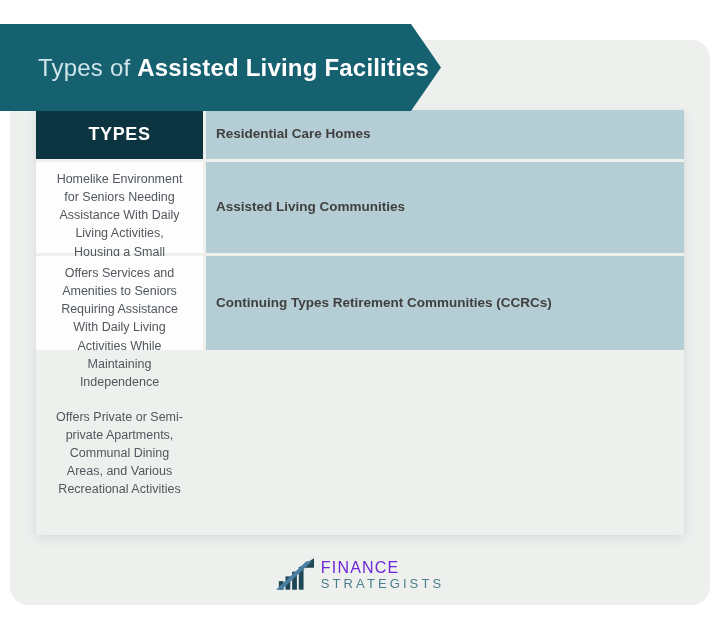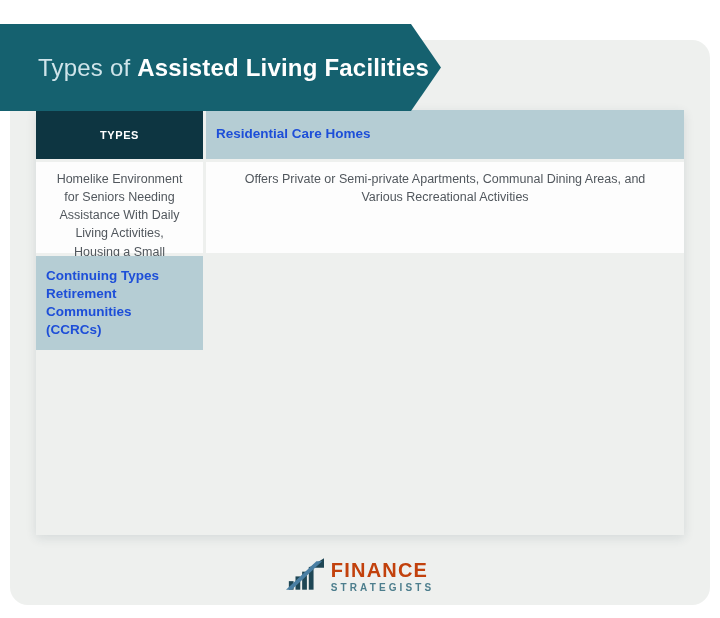--- a/index.html
+++ b/index.html
@@ -46,29 +46,29 @@
     grid-template-columns: 167px 478px;
     grid-template-rows: 49px 91px 94px 94px 85px;
     gap: 3px;
     z-index: 2;
     box-shadow: 0 3px 10px rgba(30,60,70,0.12);
   }
   .th {
     background: #0d3541;
     color: #ffffff;
     font-weight: 700;
-    font-size: 11px;
+    font-size: 18px;
     letter-spacing: 0.6px;
     display: flex;
     align-items: center;
     justify-content: center;
   }
   .type-cell {
     background: #b5cdd4;
-    color: #1d4ed8;
+    color: #404040;
     font-weight: 700;
     font-size: 13.5px;
     line-height: 1.35;
     display: flex;
     align-items: center;
     padding: 0 14px 0 10px;
   }
   .desc-cell {
     background: #fdfdfd;
     color: #51575d;
@@ -87,30 +87,30 @@
     left: 0; top: 558px;
     width: 720px;
     display: flex;
     align-items: center;
     justify-content: center;
     gap: 7px;
     z-index: 2;
   }
   .logo-text { display: flex; flex-direction: column; }
   .logo-line1 {
-    color: #c2410c;
-    font-weight: 700;
-    font-size: 20px;
+    color: #6d28d9;
+    font-weight: 400;
+    font-size: 16px;
     letter-spacing: 1.2px;
     line-height: 1.05;
   }
   .logo-line2 {
     color: #4d7e8d;
-    font-weight: 700;
-    font-size: 10px;
+    font-weight: 400;
+    font-size: 13px;
     letter-spacing: 3.1px;
     line-height: 1.3;
   }
 </style>
 </head>
 <body>
 
 <div class="card"></div>
 
 <div class="banner">
@@ -118,21 +118,23 @@
 </div>
 
 <div class="table">
   <div class="th">TYPES</div>
 
   <div class="type-cell">Residential Care Homes</div>
   <div class="desc-cell">
     <p>Homelike Environment for Seniors Needing Assistance With Daily Living Activities, Housing a Small Number of Residents, and Offering Personalized Care in a More Intimate Setting</p>
   </div>
 
+  <div class="type-cell">Assisted Living Communities</div>
   <div class="desc-cell">
+    <p>Offers Services and Amenities to Seniors Requiring Assistance With Daily Living Activities While Maintaining Independence</p>
     <p>Offers Private or Semi-private Apartments, Communal Dining Areas, and Various Recreational Activities</p>
   </div>
 
   <div class="type-cell">Continuing Types Retirement Communities (CCRCs)</div>
 
 </div>
 
 <div class="footer-logo">
   <span>
     <svg width="38" height="33" viewBox="0 0 40 34">

